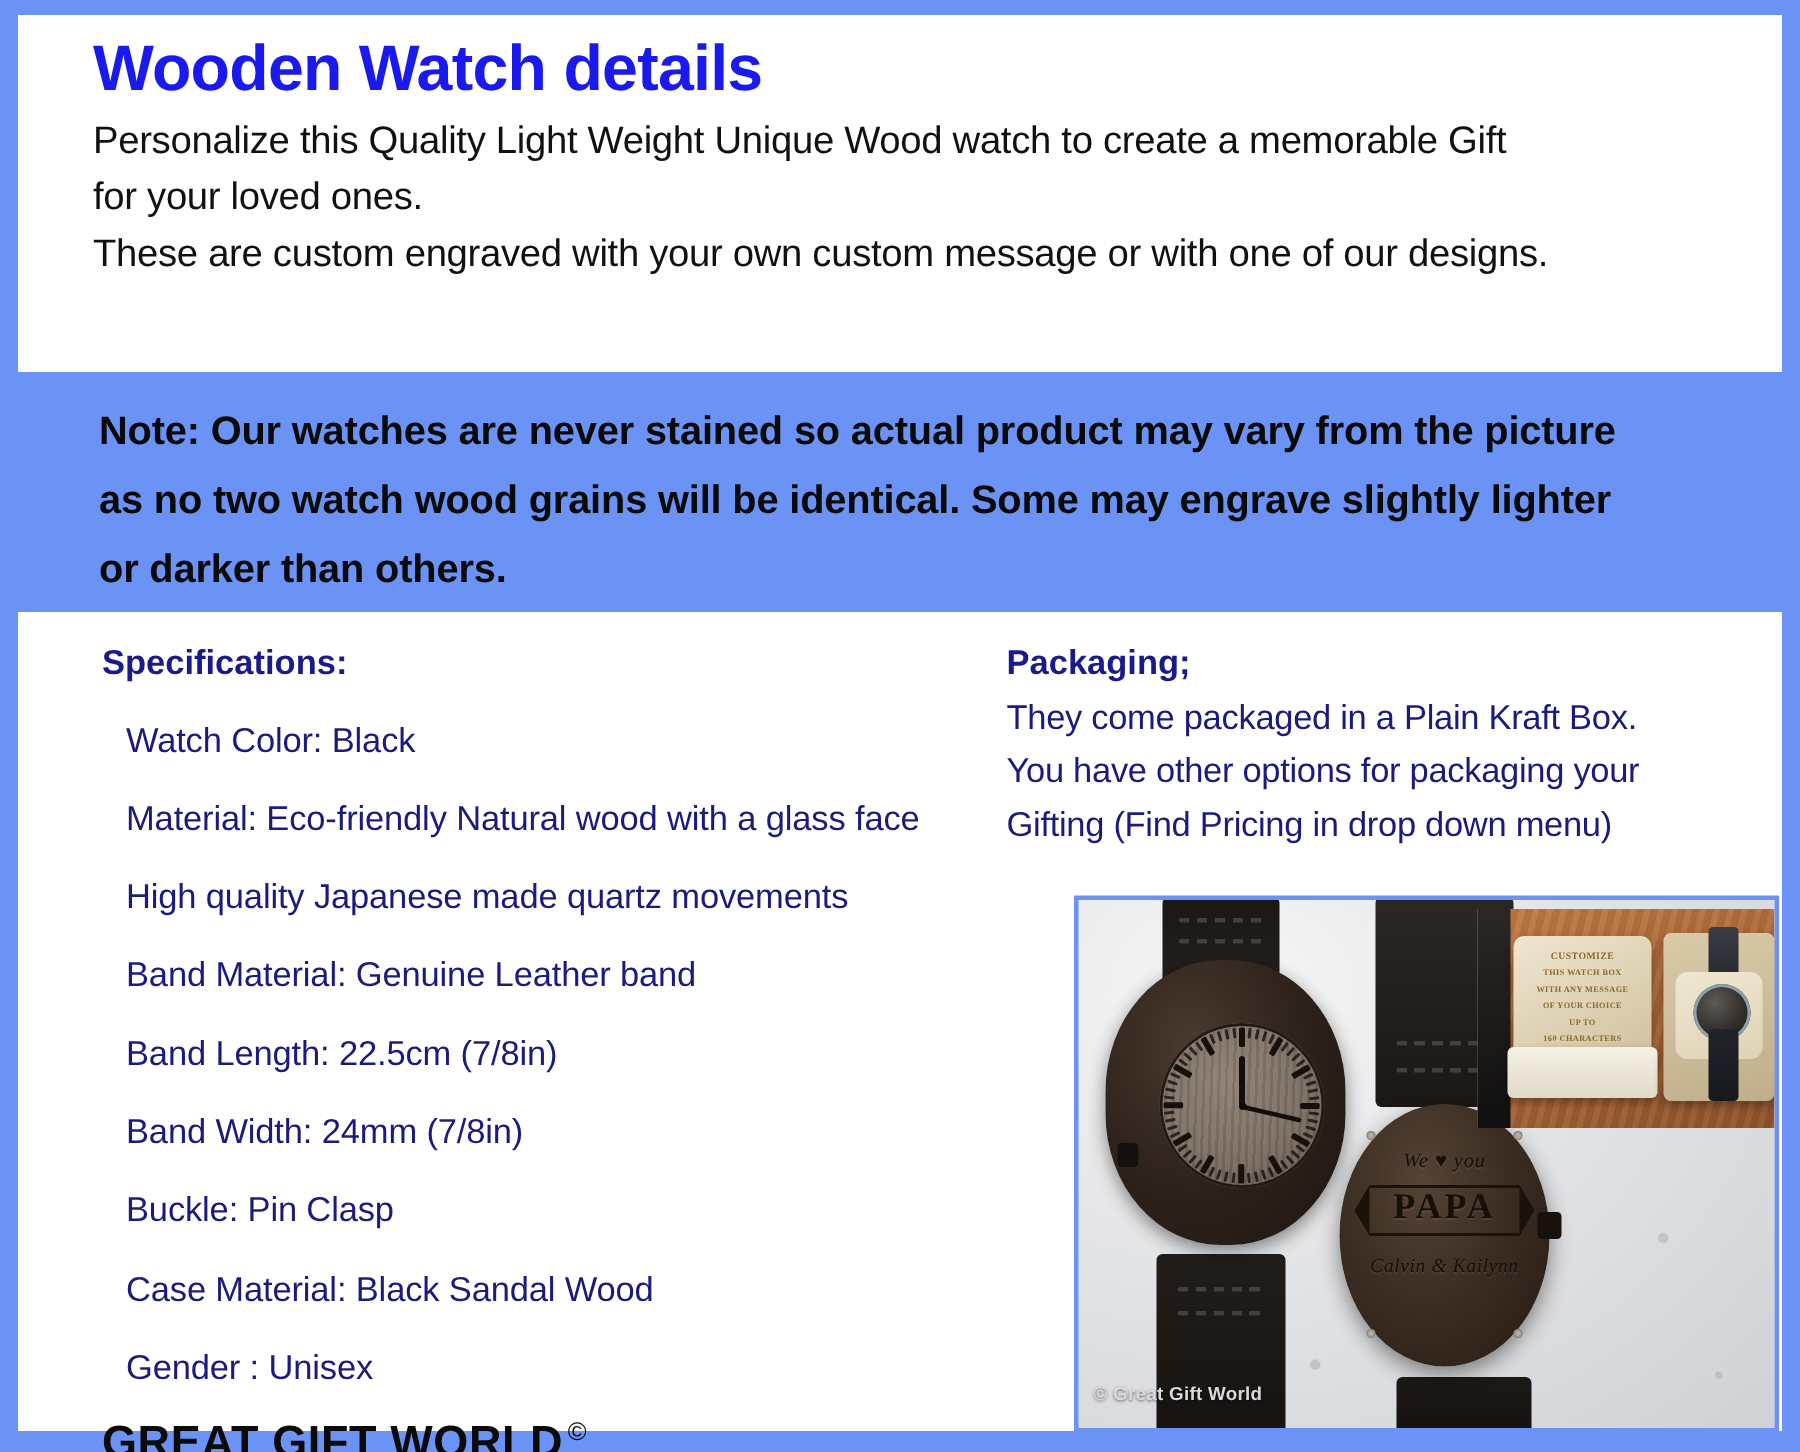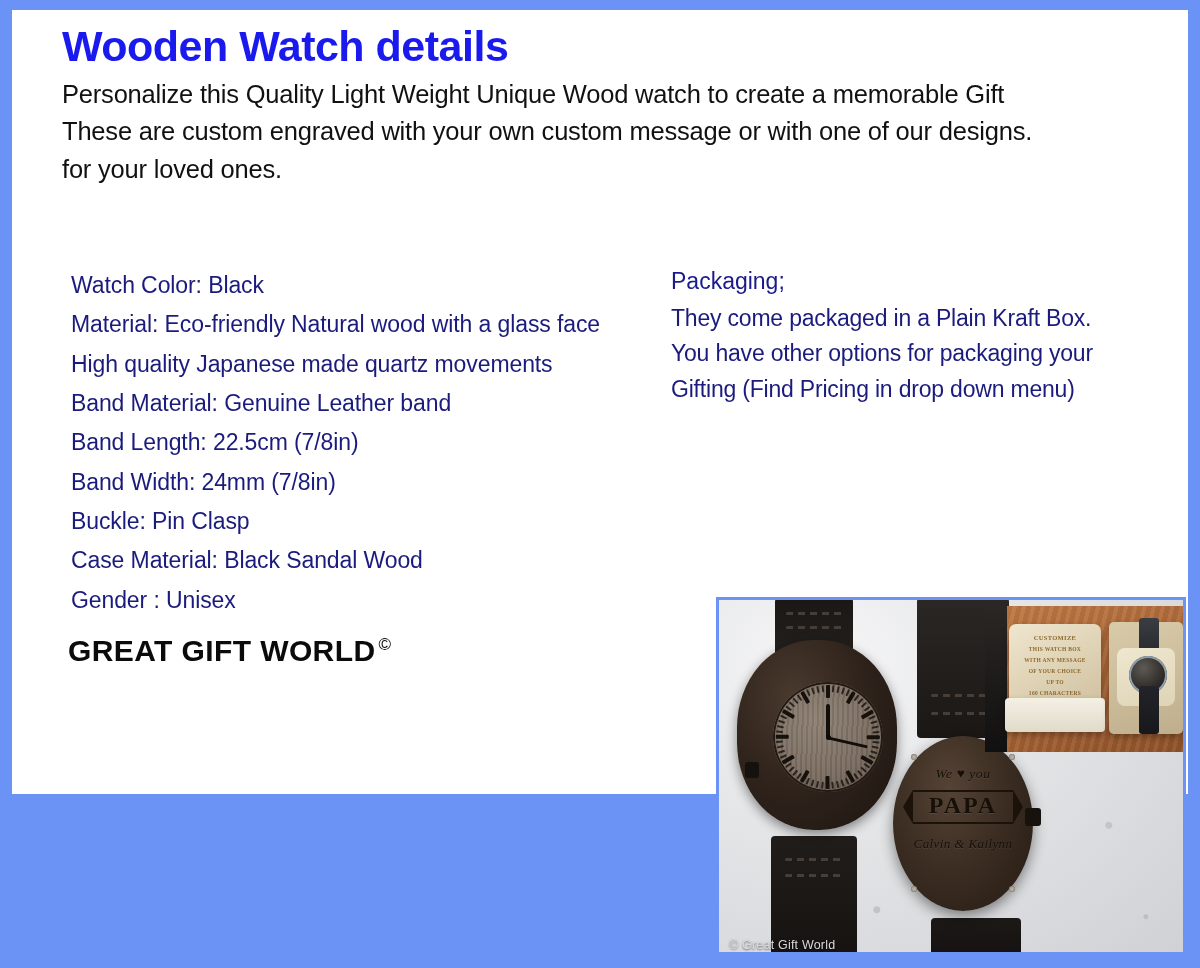--- a/index.html
+++ b/index.html
@@ -82,42 +82,42 @@
     color:#1a1a8c;
     font-size:23px;
     font-weight:bold;
     margin:0 0 4px 0;
     line-height:1.5;
   }
   .spec-line{
     color:#1b1b7d;
     font-size:23px;
     line-height:1.58;
-    margin:3px;
+    margin:16px;
     white-space:nowrap;
     letter-spacing:-0.1px;
   }
   .brand{
     color:#0b0b0b;
     font-size:30px;
     font-weight:bold;
     letter-spacing:0.4px;
     margin-top:16px;
   }
   .brand .cmark{
     font-size:17px;
     vertical-align:super;
     font-weight:normal;
     margin-left:3px;
   }
 
   .head-pack{
     color:#1a1a8c;
     font-size:23px;
-    font-weight:normal;
+    font-weight:bold;
     margin:0 0 2px 0;
     line-height:1.5;
   }
   .pack-line{
     color:#1b1b7d;
     font-size:23px;
     line-height:1.56;
     margin:0;
     letter-spacing:-0.2px;
   }
@@ -277,42 +277,48 @@
   .box-strap2{
     position:absolute;left:30px;top:64px;width:20px;height:48px;
     background:linear-gradient(180deg,#22242a,#16181c);border-radius:3px;
   }
   .inset-darkstrip{
     position:absolute;left:0;top:0;width:22px;height:100%;
     background:linear-gradient(180deg,#2a2724,#111010);
   }
 
   .watermark{
-    position:absolute;left:10px;bottom:0;
-    color:#d9dadd;font-size:12.5px;font-weight:normal;
+    position:absolute;left:10px;bottom:16px;
+    color:#d9dadd;font-size:12.5px;font-weight:bold;
     text-shadow:0 1px 2px rgba(0,0,0,.55);
     letter-spacing:.2px;
   }
 </style>
 </head>
 <body>
 
 <div class="page">
 
   <section class="panel-intro">
     <h1 class="title">Wooden Watch details</h1>
     <p class="intro-p">Personalize this Quality Light Weight Unique Wood watch to create a memorable Gift</p>
+    <p class="intro-p">for your loved ones.</p>
     <p class="intro-p">These are custom engraved with your own custom message or with one of our designs.</p>
-    <p class="intro-p">for your loved ones.</p>
   </section>
 
+  <section class="note-band">
+    <p class="note-text">Note: Our watches are never stained so actual product may vary from the picture</p>
+    <p class="note-text">as no two watch wood grains will be identical. Some may engrave slightly lighter</p>
+    <p class="note-text">or darker than others.</p>
+  </section>
 
   <section class="panel-body">
 
     <div class="col-left">
+      <p class="head-spec">Specifications:</p>
       <p class="spec-line">Watch Color: Black</p>
       <p class="spec-line">Material: Eco-friendly Natural wood with a glass face</p>
       <p class="spec-line">High quality Japanese made quartz movements</p>
       <p class="spec-line">Band Material: Genuine Leather band</p>
       <p class="spec-line">Band Length: 22.5cm (7/8in)</p>
       <p class="spec-line">Band Width: 24mm (7/8in)</p>
       <p class="spec-line">Buckle: Pin Clasp</p>
       <p class="spec-line">Case Material: Black Sandal Wood</p>
       <p class="spec-line">Gender : Unisex</p>
 

